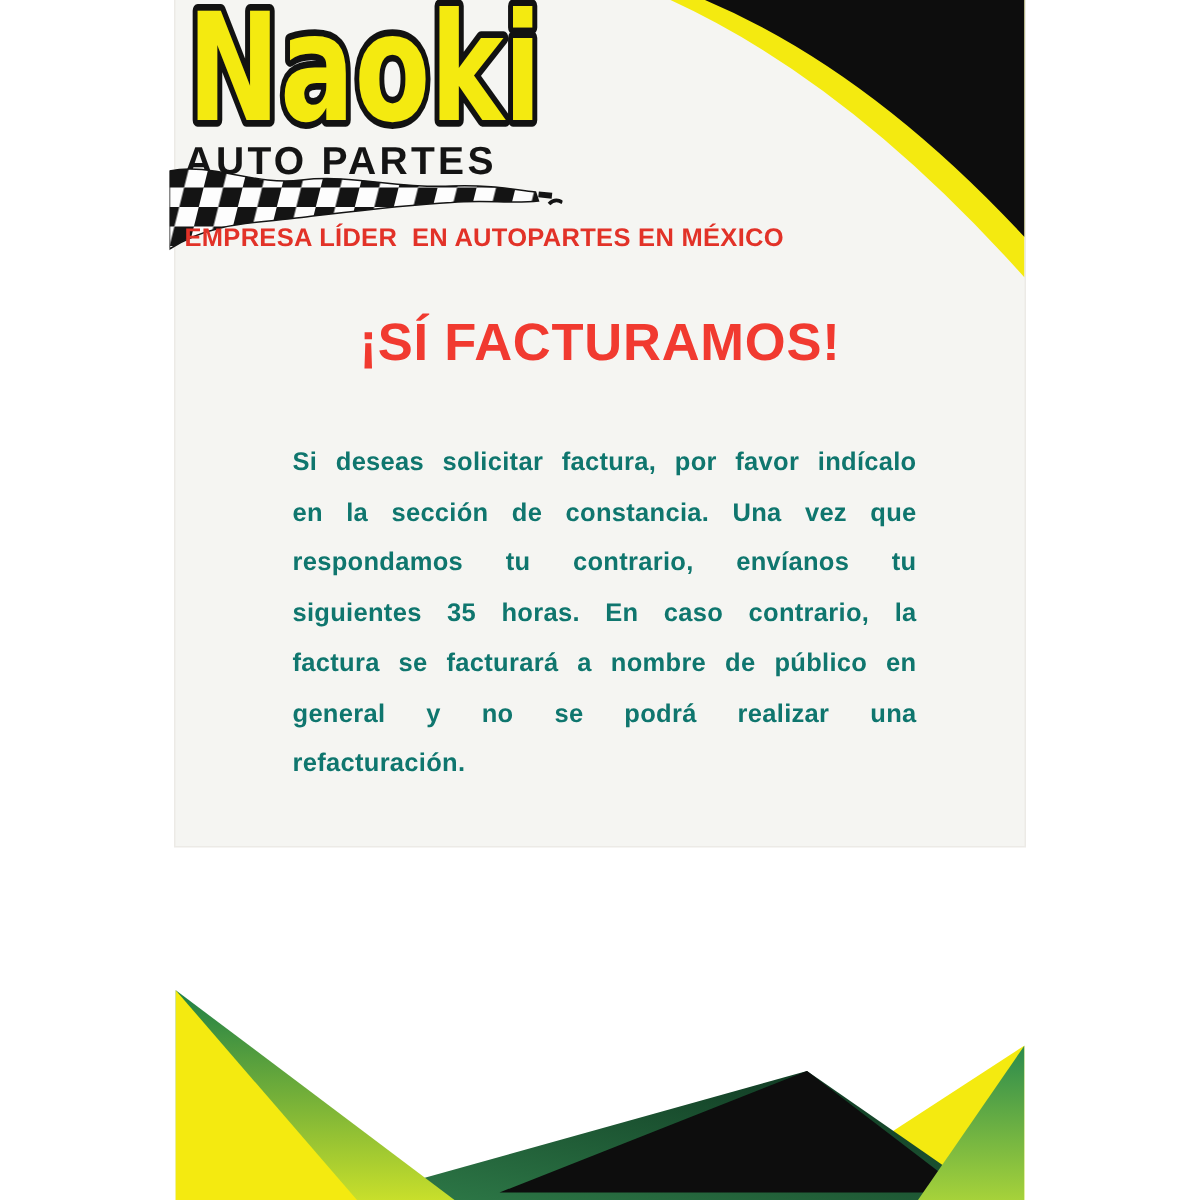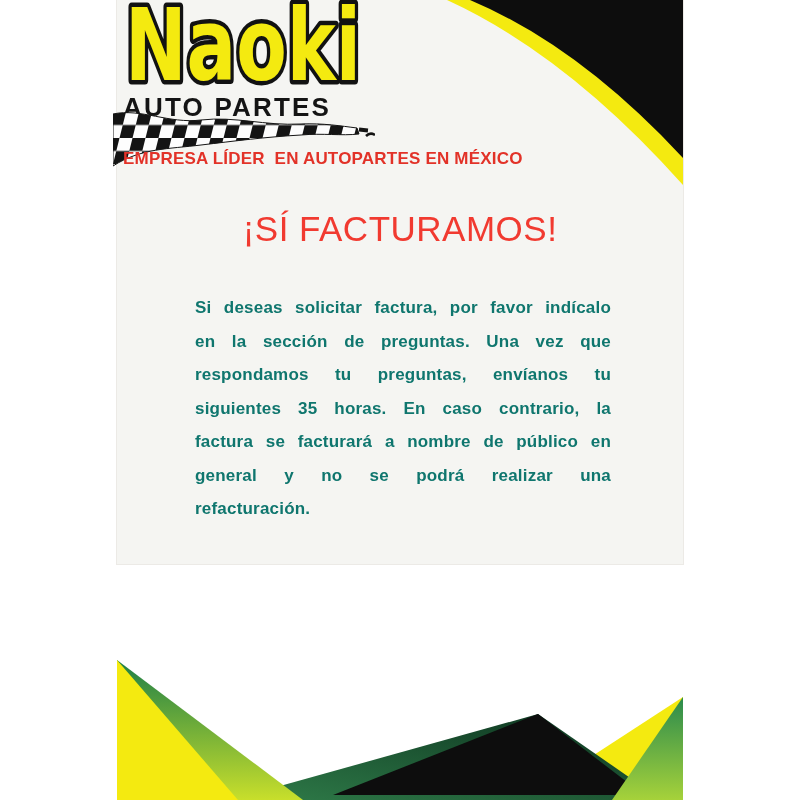--- a/index.html
+++ b/index.html
@@ -17,21 +17,21 @@
     position:absolute;left:6px;top:92px;font-size:26px;font-weight:700;
     letter-spacing:2.2px;color:#141414;white-space:pre;
   }
   .flag-svg{position:absolute;left:-4px;top:112px;}
   .tagline{
     position:absolute;left:6px;top:149px;font-size:17px;font-weight:700;
     color:#e23228;white-space:pre;letter-spacing:0.2px;
   }
   .title{
     position:absolute;left:0;top:209px;width:100%;text-align:center;
-    font-size:35px;font-weight:400;color:#f13a30;letter-spacing:0.5px;white-space:pre;
+    font-size:35px;font-weight:700;color:#f13a30;letter-spacing:0.5px;white-space:pre;
   }
   .body-text{
     position:absolute;left:78px;top:291px;width:416px;
     color:#0f766e;font-size:17px;font-weight:700;line-height:33.5px;letter-spacing:0.2px;
   }
   .body-text .line{text-align:justify;text-align-last:justify;}
   .body-text .line.last{text-align:justify;text-align-last:left;}
 </style>
 </head>
 <body>
@@ -87,21 +87,21 @@
     <rect x="246" y="16" width="9" height="4" fill="#141414" transform="rotate(6 250 18)"></rect>
     <path d="M253,24 c3,-3 6,-3 9,-1" stroke="#141414" stroke-width="2.5" fill="none"></path>
   </svg>
 
   <div class="tagline">EMPRESA LÍDER  EN AUTOPARTES EN MÉXICO</div>
 
   <div class="title">¡SÍ FACTURAMOS!</div>
 
   <div class="body-text">
     <div class="line">Si deseas solicitar factura, por favor indícalo</div>
-    <div class="line">en la sección de preguntas. Una vez que</div>
-    <div class="line">respondamos tu preguntas, envíanos tu</div>
+    <div class="line">en la sección de constancia. Una vez que</div>
+    <div class="line">respondamos tu contrario, envíanos tu</div>
     <div class="line">siguientes 35 horas. En caso contrario, la</div>
     <div class="line">factura se facturará a nombre de público en</div>
     <div class="line">general y no se podrá realizar una</div>
     <div class="line last">refacturación.</div>
   </div>
 
 </div>
 
 </body></html>

